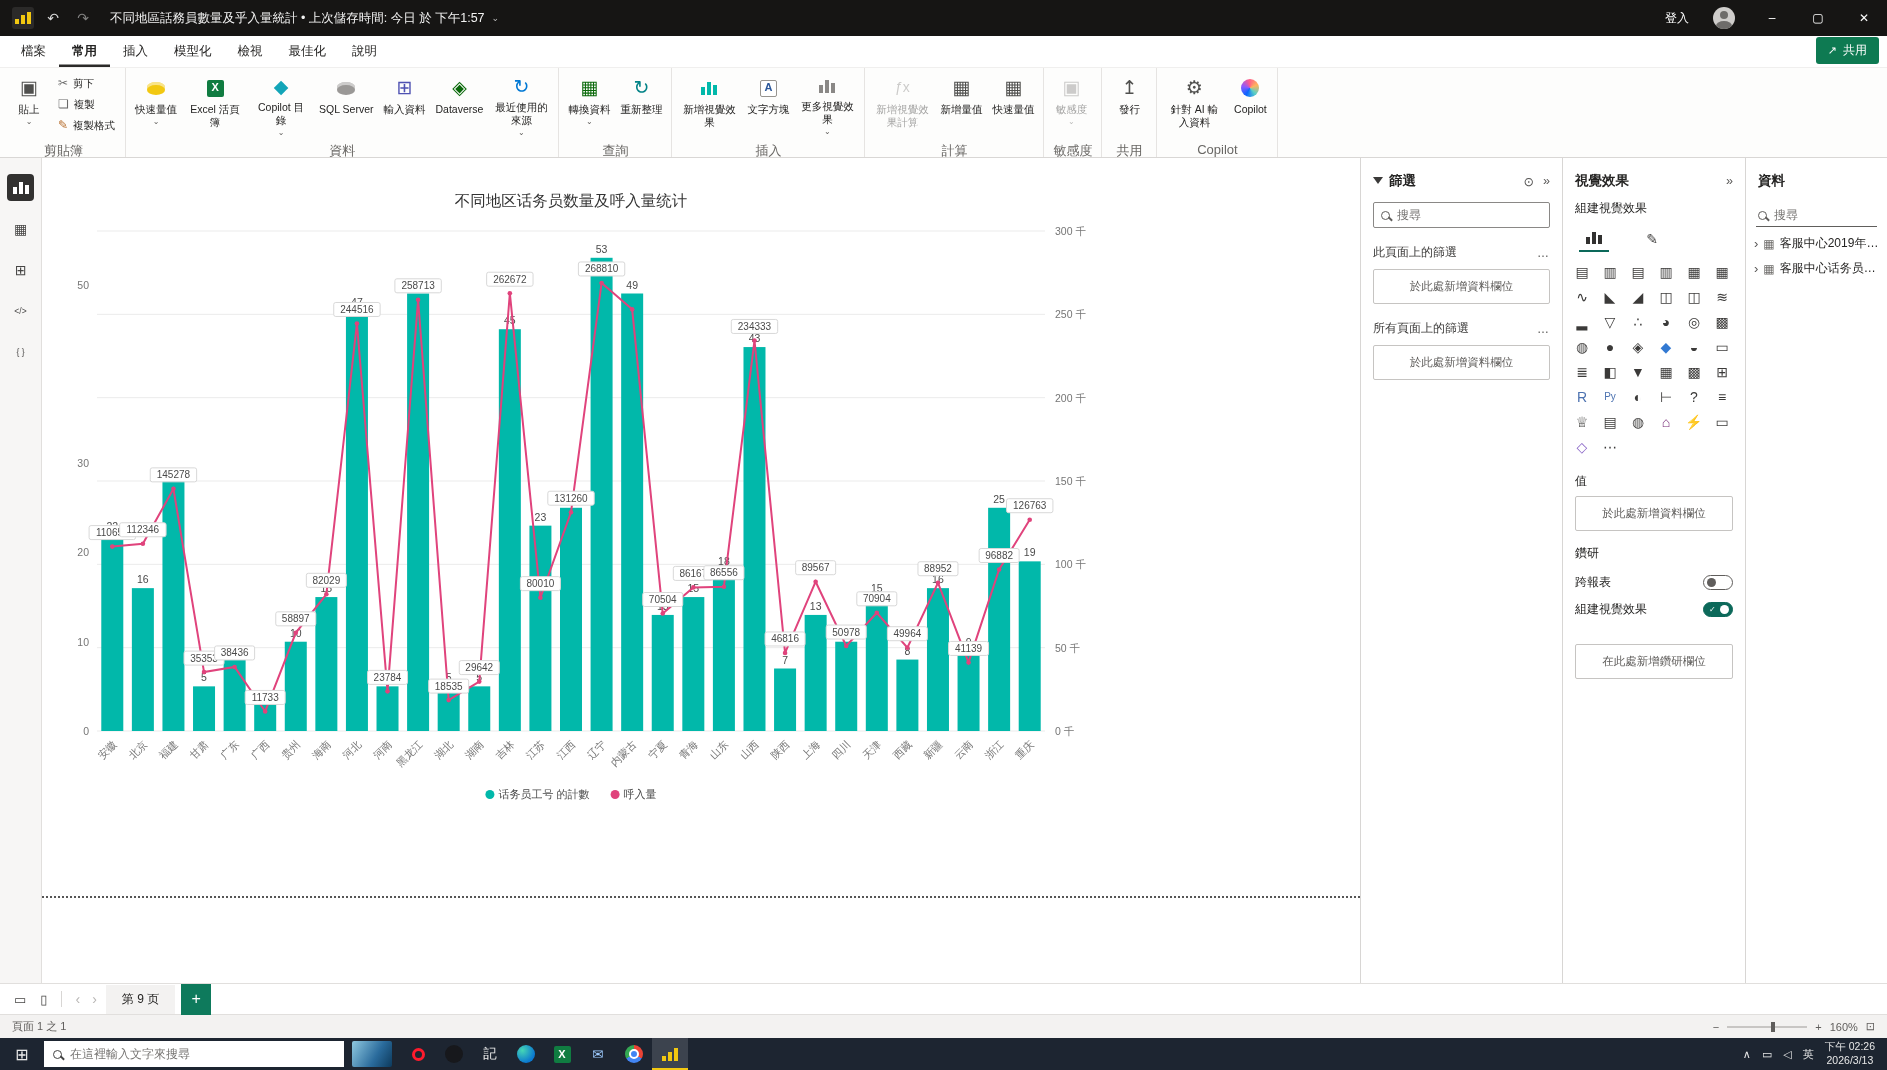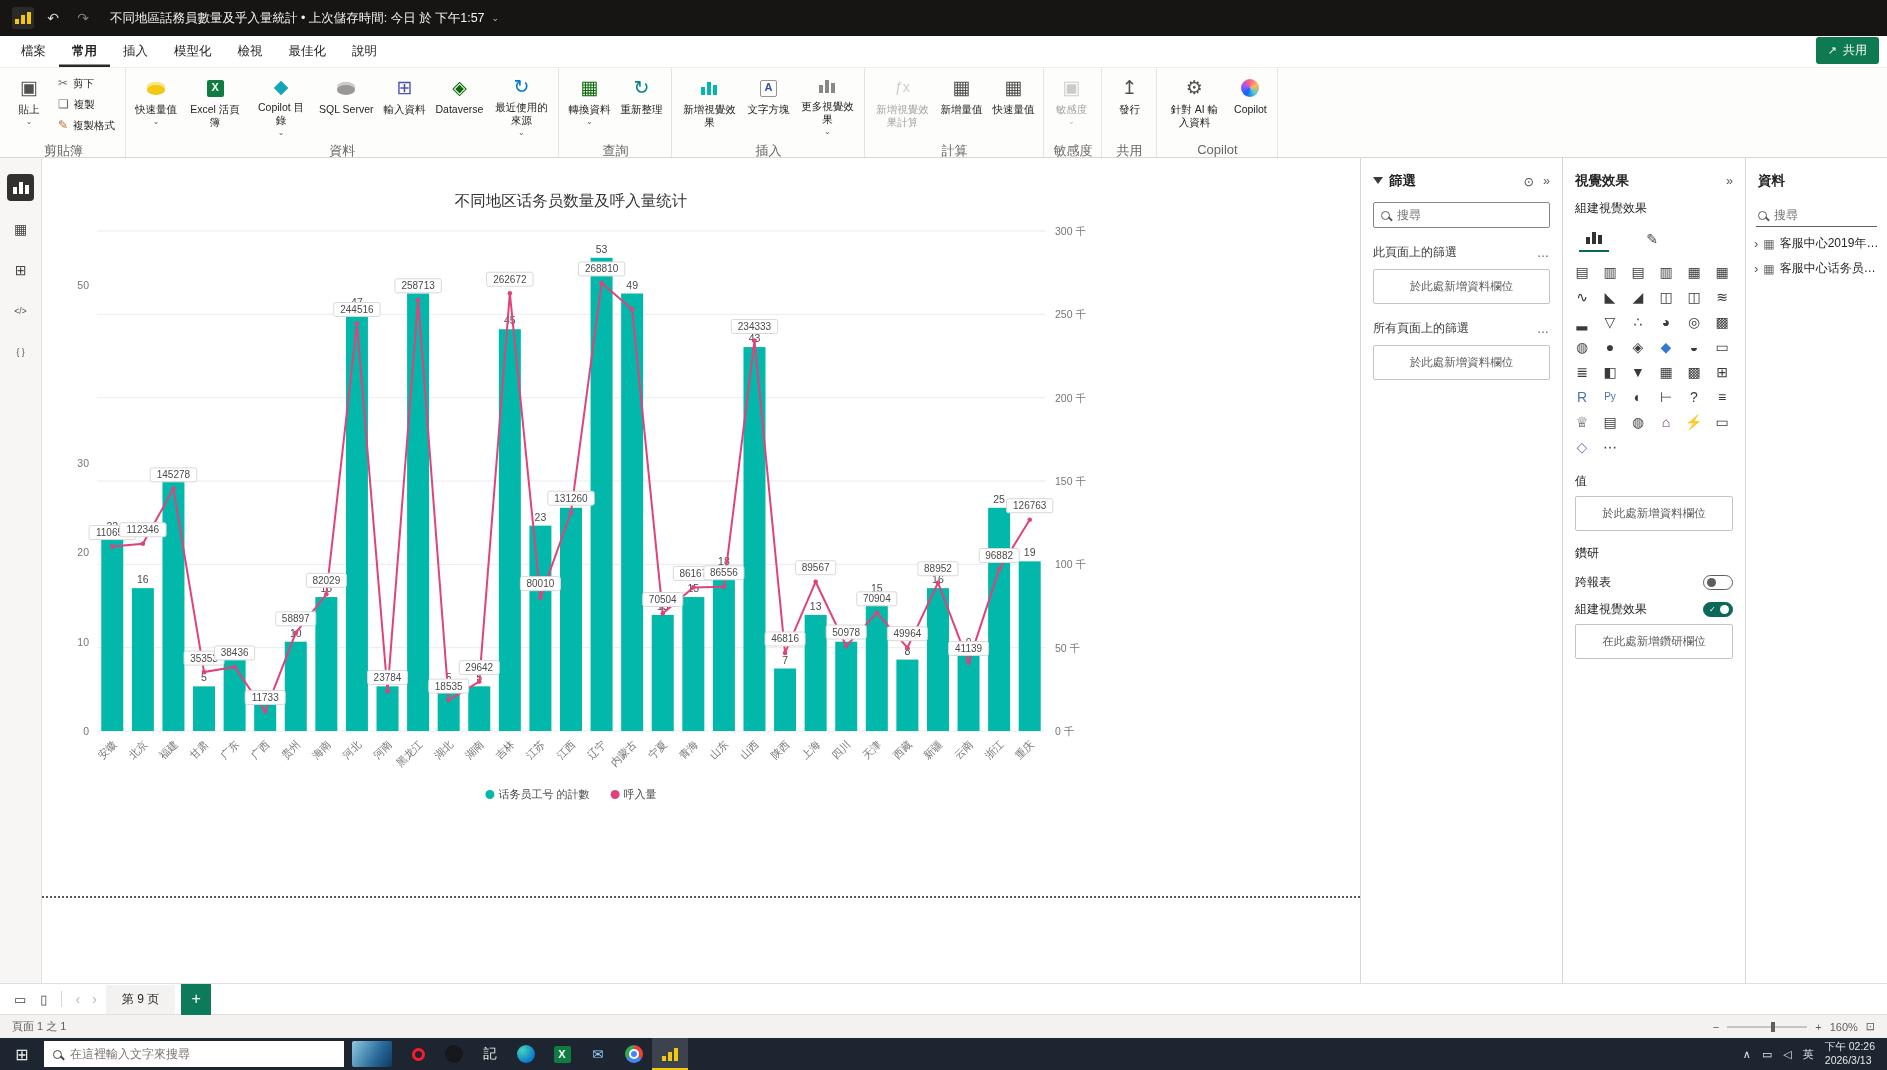--- a/index.html
+++ b/index.html
@@ -114,40 +114,47 @@
   .tapp.active{background:rgba(255,255,255,.14);box-shadow:inset 0 -2px 0 #f2c811}
   .t-ring{width:13px;height:13px;border:3px solid;border-radius:50%}
   .t-dot{width:18px;height:18px;border-radius:50%}
   .t-edge{background:radial-gradient(circle at 30% 30%,#45d6b5,#0b79d0 70%)}
   .t-tile{width:17px;height:17px;border-radius:2px;color:#fff;font-size:11px;font-weight:700;display:flex;align-items:center;justify-content:center}
   .t-text{font-size:13.5px}
   .t-chrome{background:conic-gradient(#ea4335 0 120deg,#4285f4 0 240deg,#34a853 0 360deg);position:relative}
   .t-chromedot{position:absolute;inset:4px;background:#4285f4;border:2.5px solid #fff;border-radius:50%}
   .tapp .ic-bars i{background:#f2c811}
   .tray{margin-left:auto;display:flex;align-items:center;gap:11px;padding-right:12px;font-size:11px;color:#e8e8e8}
-  .tclock{display:flex;flex-direction:column;align-items:flex-start;line-height:1.3;font-size:10.5px}
+  .tclock{display:flex;flex-direction:column;align-items:center;line-height:1.3;font-size:10.5px}
 </style>
 </head>
 <body>
 
 <header class="titlebar">
   <span class="tb-ic">
     <span class="appic">
         <span class="ic-bars">
           <i style="height:5px"></i>
           <i style="height:9px"></i>
           <i style="height:12px"></i>
         </span>
       </span>
   </span>
   <span class="tb-ic">↶</span>
   <span class="tb-ic" style="opacity:.55">↷</span>
   <div class="tb-title">
     <span>不同地區話務員數量及乎入量統計 • 上次儲存時間: 今日 於 下午1:57</span>
     <span class="tb-caret">⌄</span>
+  </div>
+  <div class="tb-right">
+    <span class="signin">登入</span>
+    <span class="avatar"></span>
+    <span class="wbtn">–</span>
+    <span class="wbtn">▢</span>
+    <span class="wbtn">✕</span>
   </div>
 </header>
 
 <nav class="ribbon-tabs">
   <span id="rtabs" style="display:flex">
       <span class="rtab">檔案</span>
       <span class="rtab active">常用</span>
       <span class="rtab">插入</span>
       <span class="rtab">模型化</span>
       <span class="rtab">檢視</span>
@@ -658,21 +665,21 @@
           <span class="knob"></span>
         </span>
     </div>
     <div class="drow">
       <span>組建視覺效果</span>
       <span class="tgl on">
           <span class="chk">✓</span>
           <span class="knob"></span>
         </span>
     </div>
-    <div class="dropbox" style="margin-top:4px">在此處新增鑽研欄位</div>
+    <div class="dropbox" style="margin-top:24px">在此處新增鑽研欄位</div>
   </aside>
 
   <aside class="panel datapane">
     <div class="phead">
       <span>資料</span>
     </div>
     <div class="dsearch">
       <span class="mag"></span>
       <input placeholder="搜尋" style="">
     </div>

